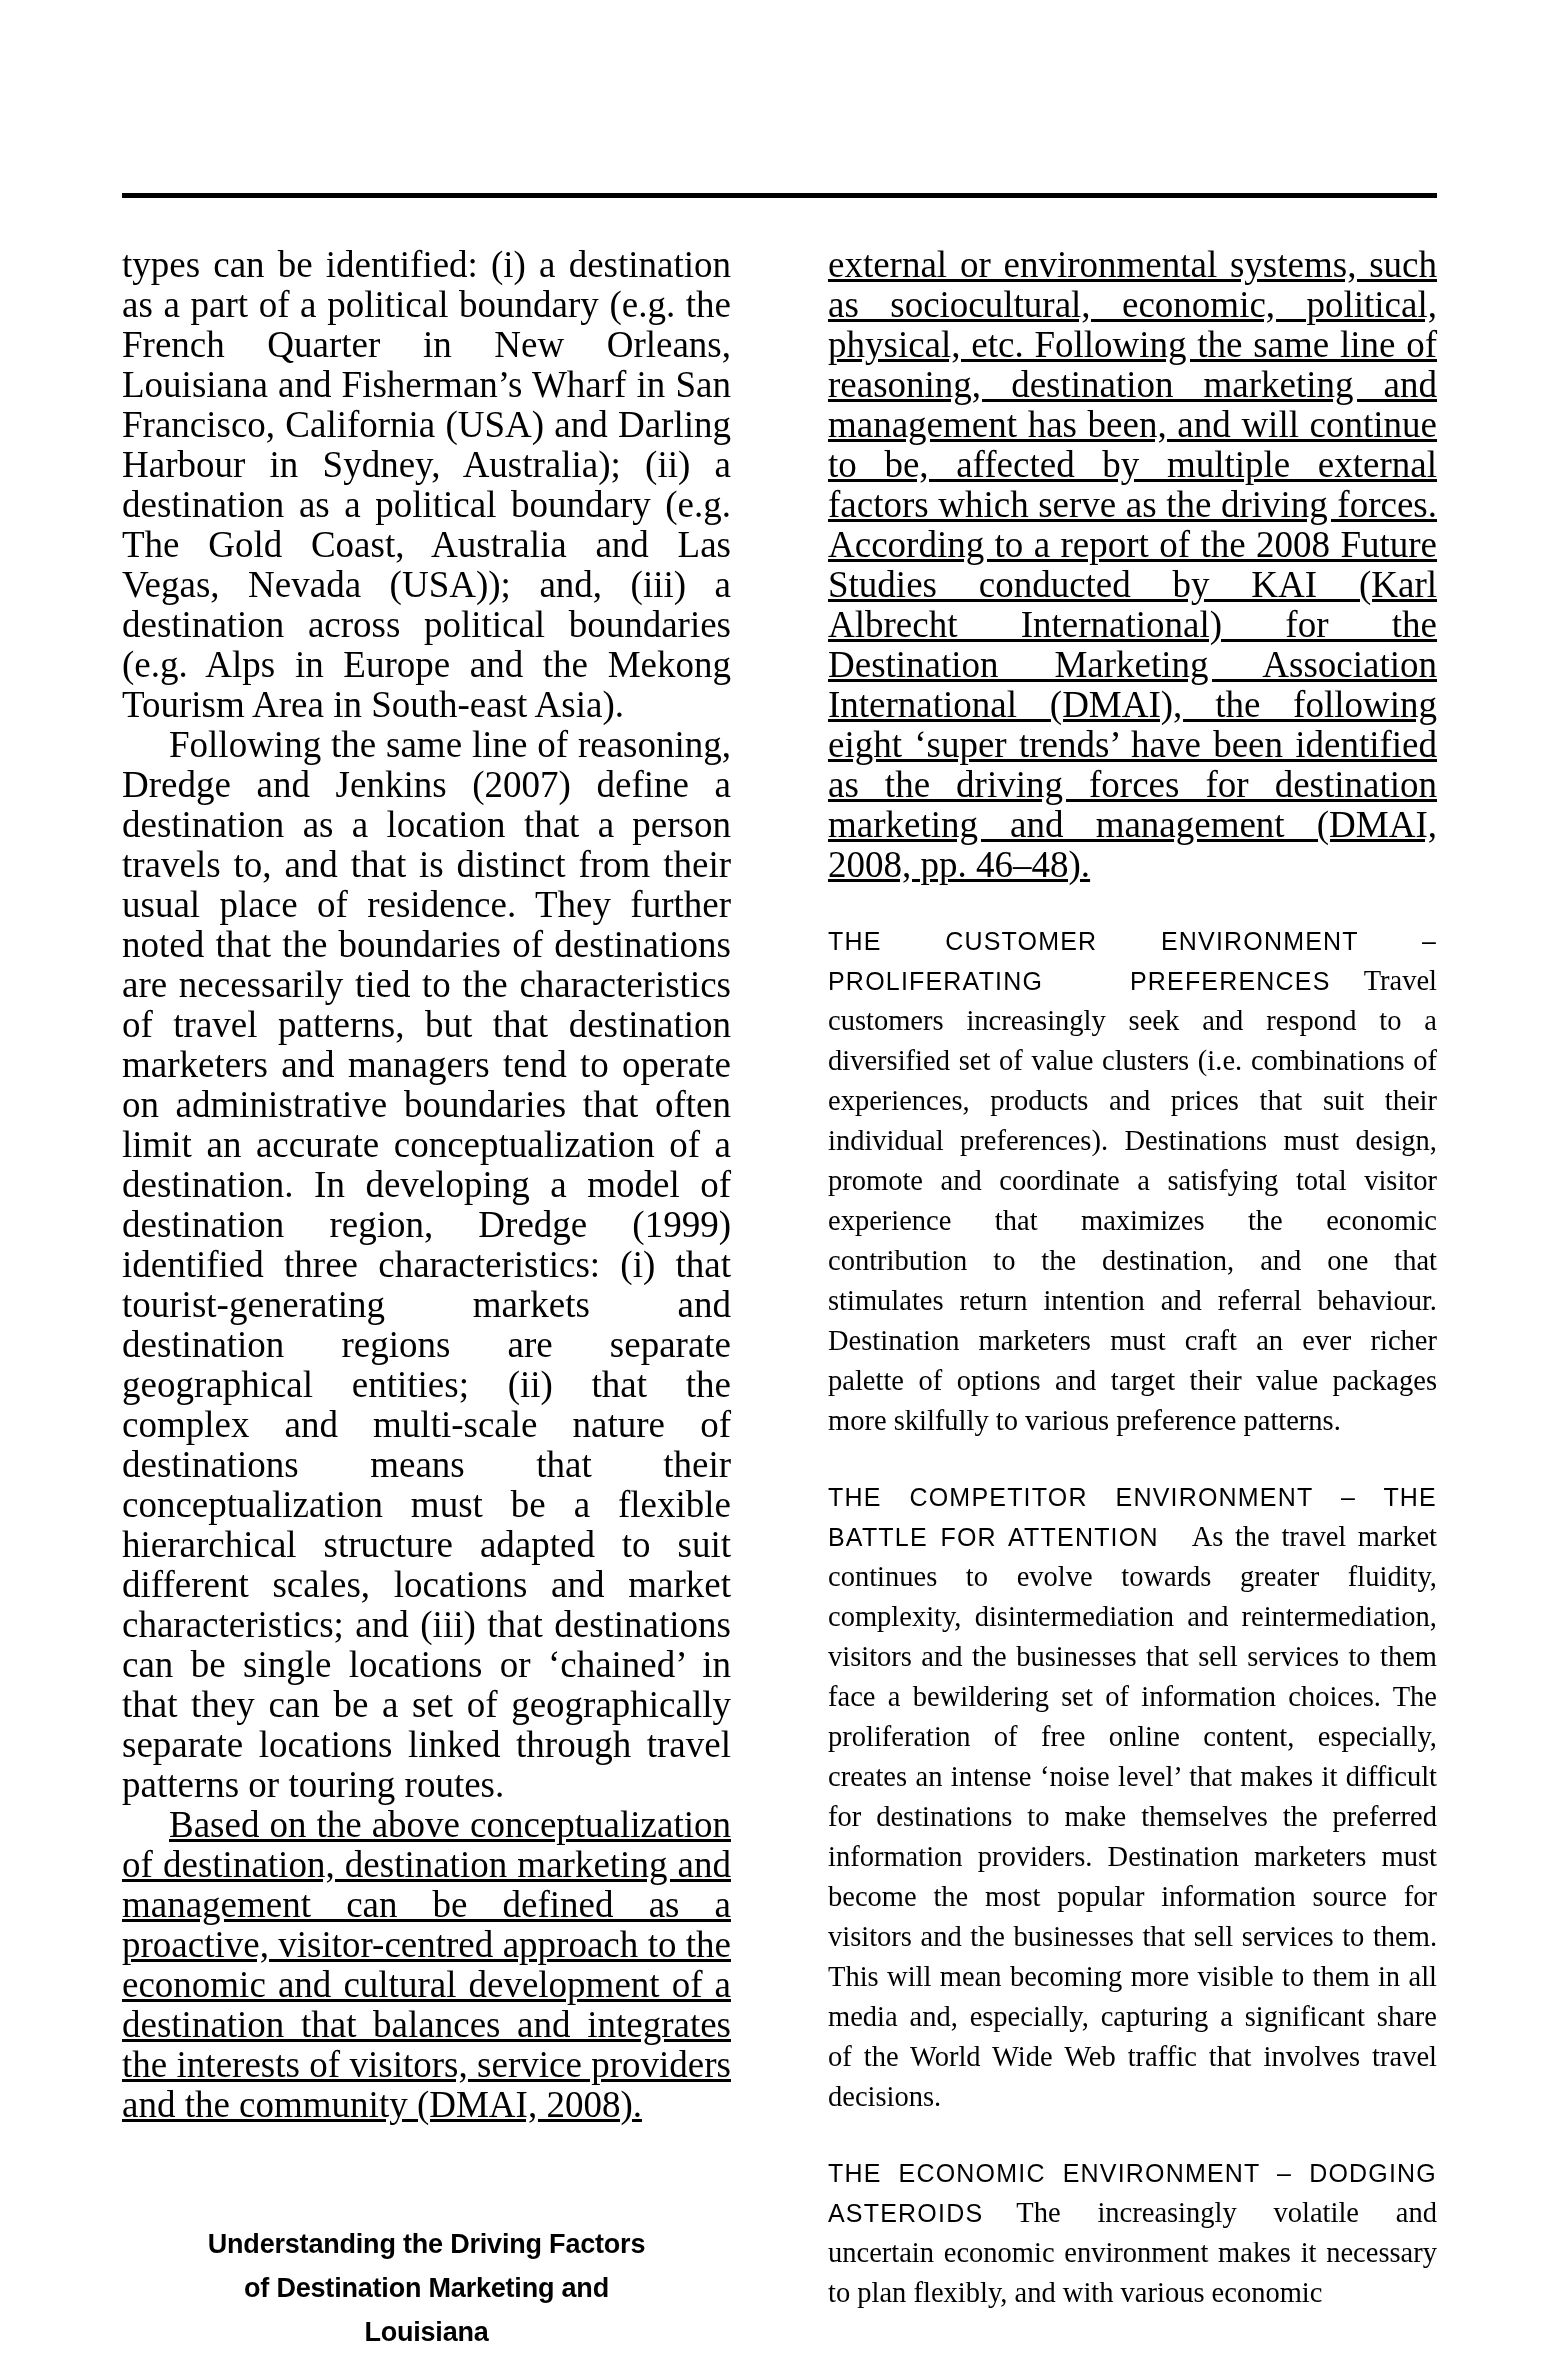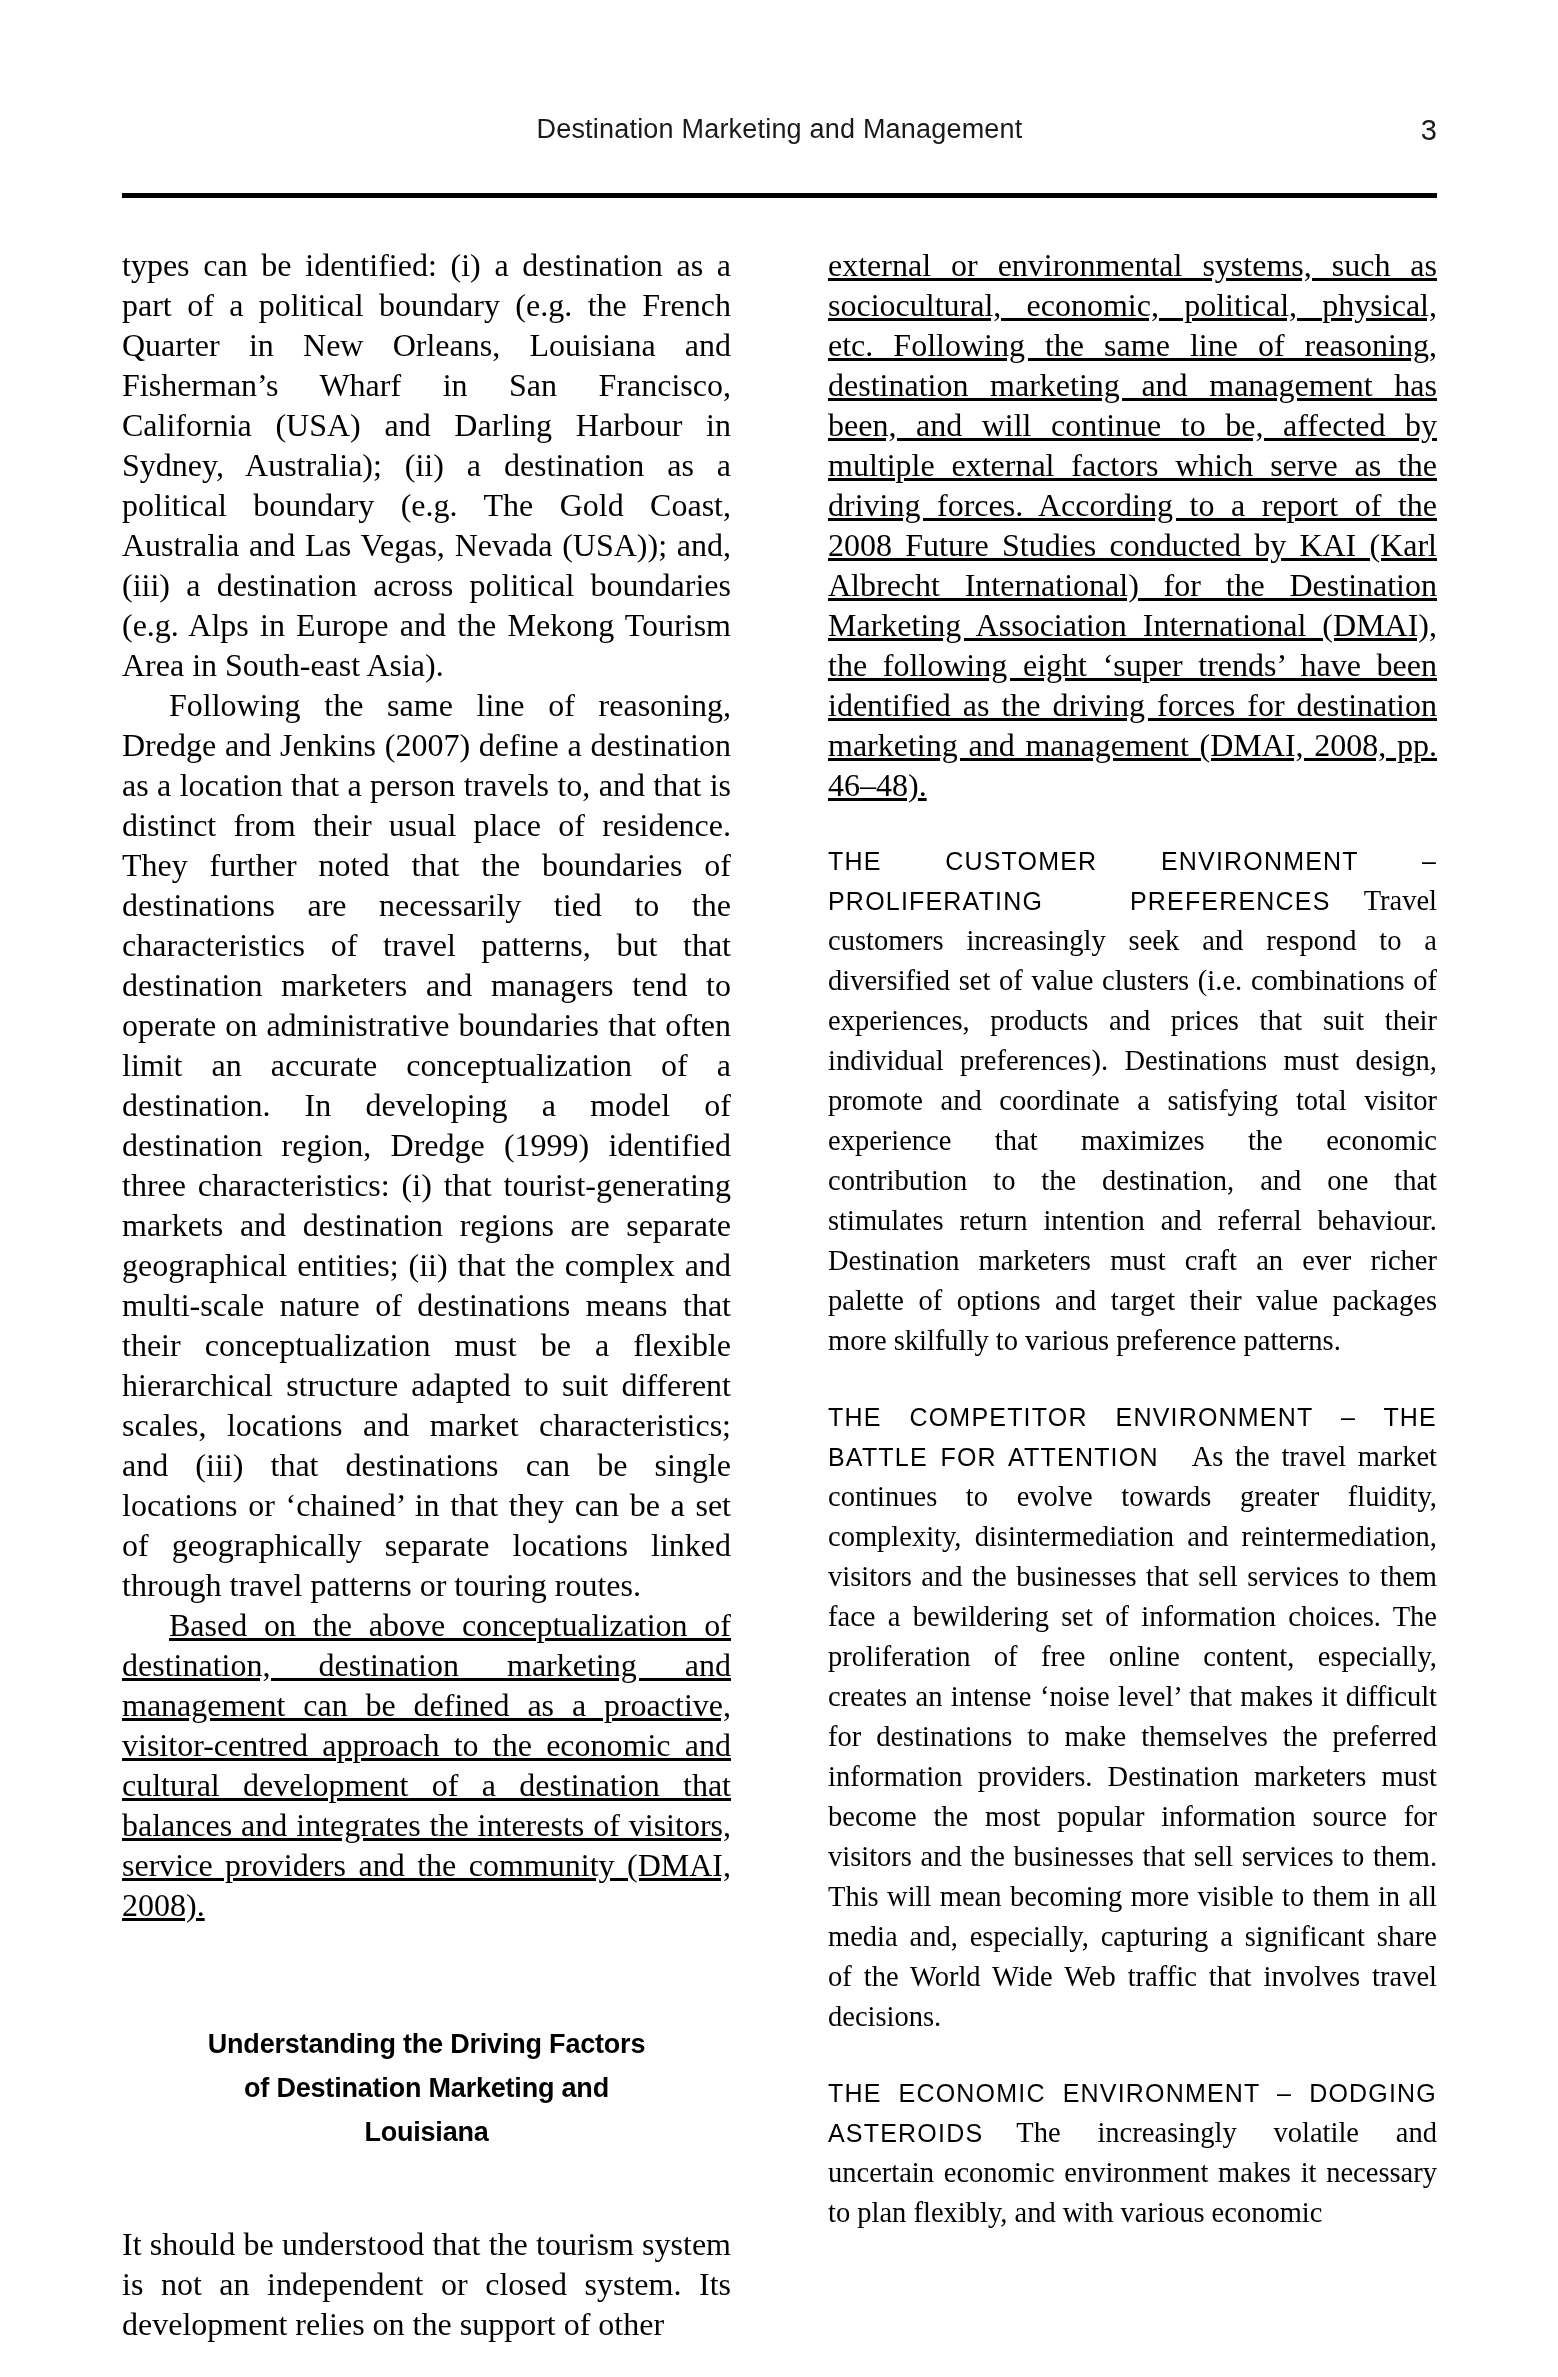--- a/index.html
+++ b/index.html
@@ -68,21 +68,21 @@
   }
   .column {
     width: 609px;
     flex: 0 0 609px;
   }
 
   p.body {
     margin: 0;
     text-align: justify;
     text-justify: inter-word;
-    font-size: 32px;
+    font-size: 37px;
     line-height: 40px;
     hyphens: manual;
     color: #000000;
     font-family: "Liberation Serif", "DejaVu Serif", serif;
   }
   p.body.indent {
     text-indent: 47px;
   }
   p.body.lastline-left {
     text-align-last: left;
@@ -123,24 +123,20 @@
     display: inline-block;
     width: 33px;
   }
   .para-gap { height: 36px; }
 </style>
 </head>
 <body>
 
 <div class="page">
 
-  <div class="running-head">
-    <div class="running-head-title">Destination Marketing and Management</div>
-    <div class="running-head-folio">3</div>
-  </div>
   <div class="head-rule"></div>
 
   <div class="columns">
 
     <div class="column">
 
       <p class="body">types can be identified: (i) a destination as a part of a political boundary (e.g. the French Quarter in New Orleans, Louisiana and Fisherman’s Wharf in San Francisco, California (USA) and Darling Harbour in Sydney, Australia); (ii) a destination as a political boundary (e.g. The Gold Coast, Australia and Las Vegas, Nevada (USA)); and, (iii) a destination across political boundaries (e.g. Alps in Europe and the Mekong Tourism Area in South-east Asia).</p>
 
       <p class="body indent">Following the same line of reasoning, Dredge and Jenkins (2007) define a destination as a location that a person travels to, and that is distinct from their usual place of residence. They further noted that the boundaries of destinations are necessarily tied to the characteristics of travel patterns, but that destination marketers and managers tend to operate on administrative boundaries that often limit an accurate conceptualization of a destination. In developing a model of destination region, Dredge (1999) identified three characteristics: (i) that tourist-generating markets and destination regions are separate geographical entities; (ii) that the complex and multi-scale nature of destinations means that their conceptualization must be a flexible hierarchical structure adapted to suit different scales, locations and market characteristics; and (iii) that destinations can be single locations or ‘chained’ in that they can be a set of geographically separate locations linked through travel patterns or touring routes.</p>
 

